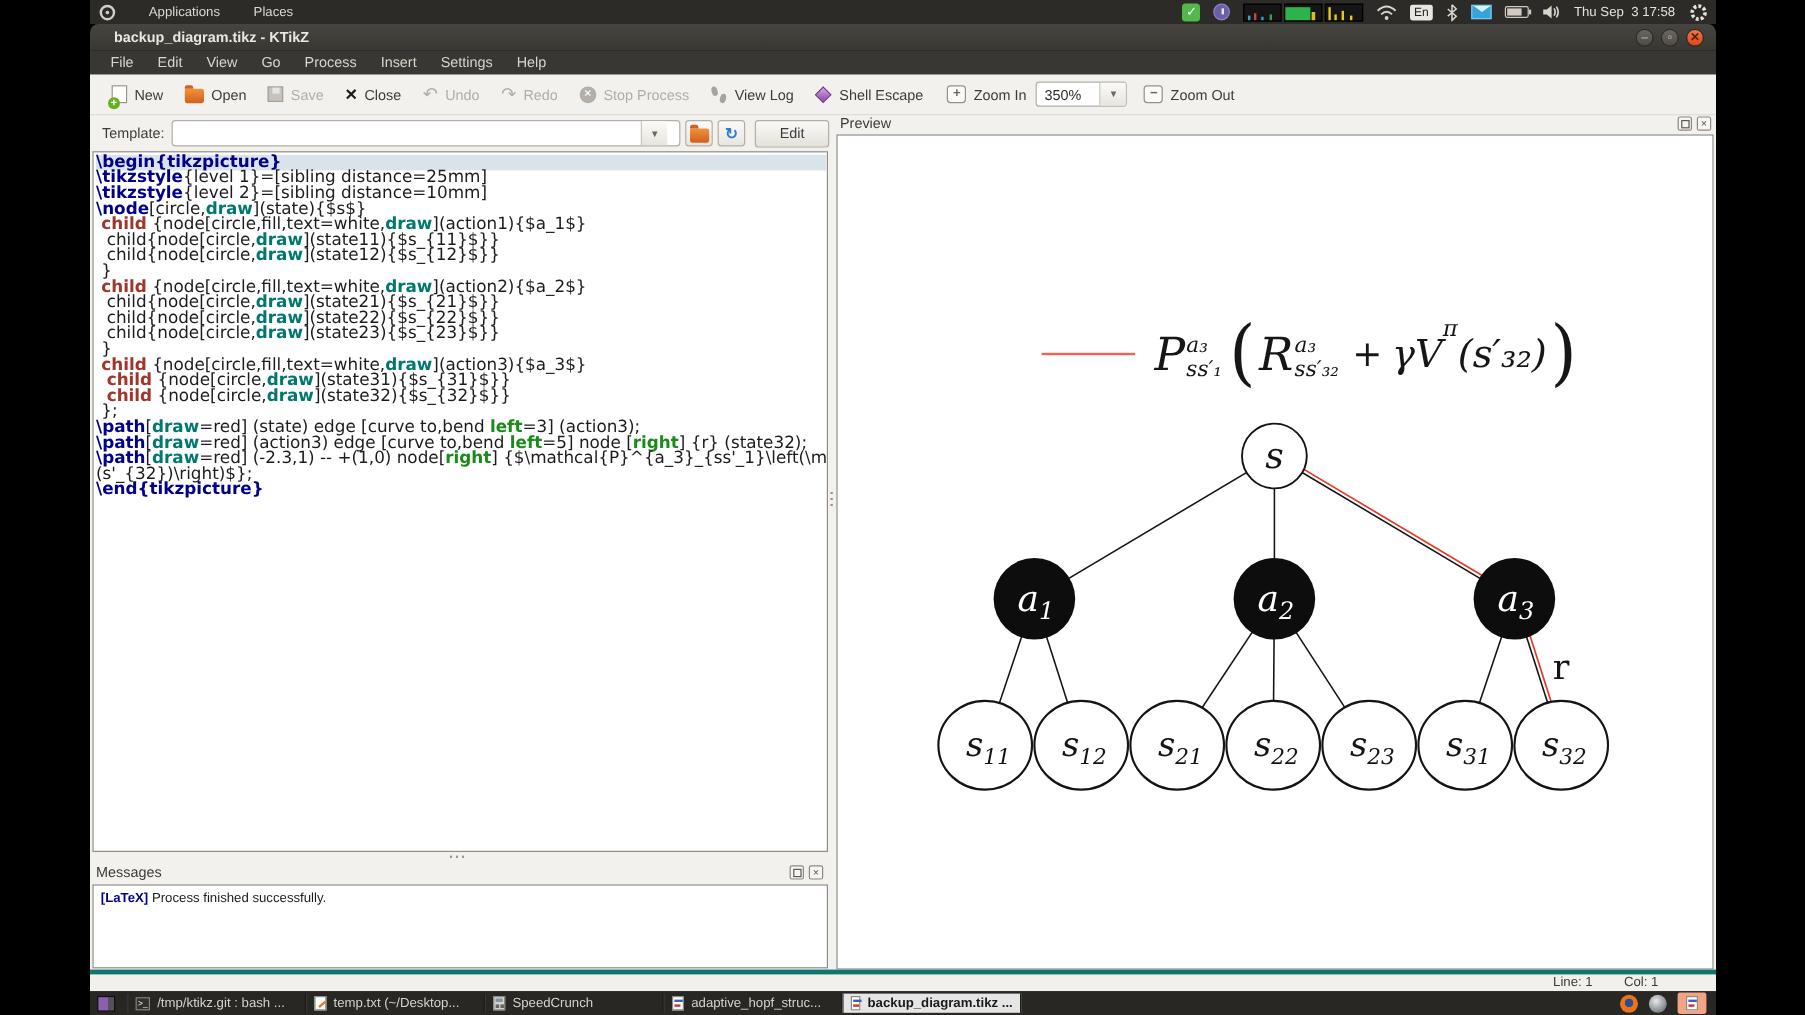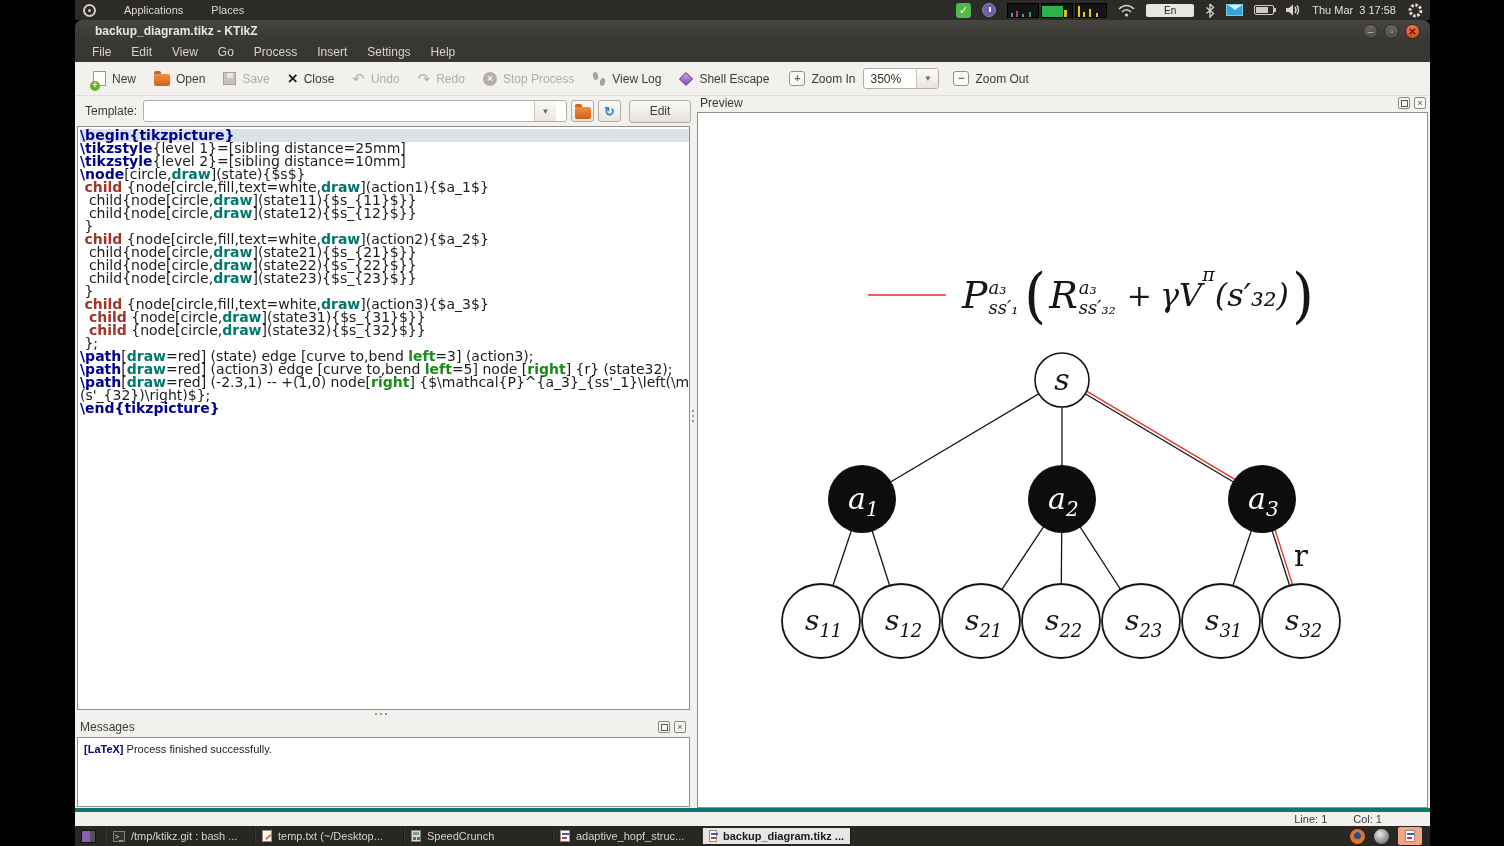--- a/index.html
+++ b/index.html
@@ -19,21 +19,21 @@
   .tray-clockicon { width:14px; height:14px; background:#6a5fa8; border:1px solid #8d84c2; border-radius:50%; position:relative; }
   .tray-clockicon::after { content:""; position:absolute; left:6px; top:3px; width:2px; height:5px; background:#efeaff; }
   .monitor { display:flex; gap:2px; }
   .mon { width:32px; height:15px; background:#151515; border:1px solid #000; position:relative; overflow:hidden; }
   .mon i { position:absolute; bottom:0; }
   .mon1 .b1{left:3px;width:2px;height:4px;background:#3aa0d0;} .mon1 .b2{left:8px;width:2px;height:6px;background:#c94343;}
   .mon1 .b3{left:14px;width:2px;height:3px;background:#3aa0d0;} .mon1 .b4{left:21px;width:2px;height:5px;background:#37a050;}
   .mon2 .b1{left:0;width:21px;height:11px;background:#2db34b;} .mon2 .b2{left:22px;width:3px;height:7px;background:#d8c020;}
   .mon3 .b1{left:2px;width:2px;height:11px;background:#e3c61f;} .mon3 .b2{left:7px;width:2px;height:5px;background:#e3c61f;}
   .mon3 .b3{left:13px;width:2px;height:8px;background:#e3c61f;} .mon3 .b4{left:20px;width:2px;height:4px;background:#e3c61f;}
-  .kbd-box { background:#e8e6e0; color:#222; font-size:10px; padding:0 18px; border-radius:2px; line-height:13px; }
+  .kbd-box { background:#e8e6e0; color:#222; font-size:10px; padding:0 3px; border-radius:2px; line-height:13px; }
   .tray-mail { width:17px; height:12px; background:#35a3dc; border:1px solid #7fc8ea; position:relative; }
   .tray-mail::after { content:""; position:absolute; left:1px; top:0; border-left:7px solid transparent; border-right:7px solid transparent; border-top:5px solid #d9f0fa; }
   .battery { width:20px; height:10px; border:1px solid #cfcbc3; border-radius:2px; position:relative; }
   .battery::before { content:""; position:absolute; left:1px; top:1px; bottom:1px; width:12px; background:#cfcbc3; }
   .battery::after { content:""; position:absolute; right:-3px; top:2px; width:2px; height:4px; background:#cfcbc3; }
   .clock-text { font-size:11px; color:#e6e2da; white-space:pre; }
   svg.tico { display:block; }
 
   
   .titlebar { position:absolute; left:75px; top:20px; width:1355px; height:22px;
@@ -204,21 +204,21 @@
       <span class="kbd-box">En</span>
       <svg class="tico" width="10" height="15">
         <path d="M5 1 L5 14 L8.5 10.5 L1.5 4.5 M5 1 L8.5 4.5 L1.5 10.5" fill="none" stroke="#d8d4cc" stroke-width="1.3"></path>
       </svg>
       <span class="tray-mail"></span>
       <span class="battery"></span>
       <svg class="tico" width="16" height="14">
         <polygon points="1,5 4,5 8,1.5 8,12.5 4,9 1,9" fill="#d8d4cc"></polygon>
         <path d="M10 4 Q12 7 10 10 M12 2.5 Q15 7 12 11.5" fill="none" stroke="#d8d4cc" stroke-width="1.4"></path>
       </svg>
-      <span class="clock-text">Thu Mar  3 17:58</span>
+      <span class="clock-text">Thu Sep  3 17:58</span>
       <svg class="tico" width="17" height="17">
         <circle cx="8.5" cy="8.5" r="5.4" fill="none" stroke="#e6e2da" stroke-width="3" stroke-dasharray="2.4 1.7"></circle>
         <circle cx="8.5" cy="8.5" r="2.2" fill="#2c2b27"></circle>
       </svg>
     </div>
   </div>
 
   <div class="titlebar">
     <span class="title-text">backup_diagram.tikz - KTikZ</span>
     <span class="win-buttons">

